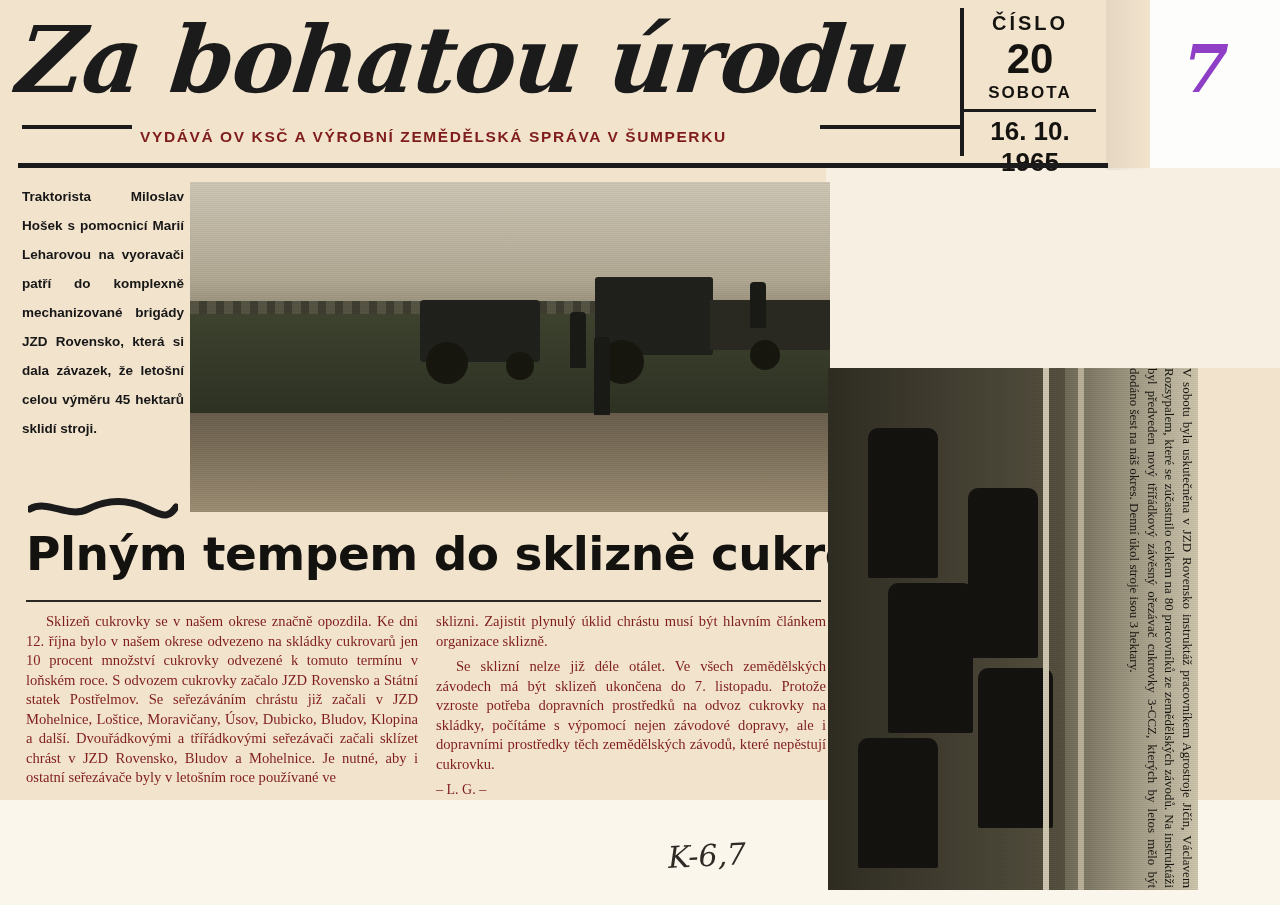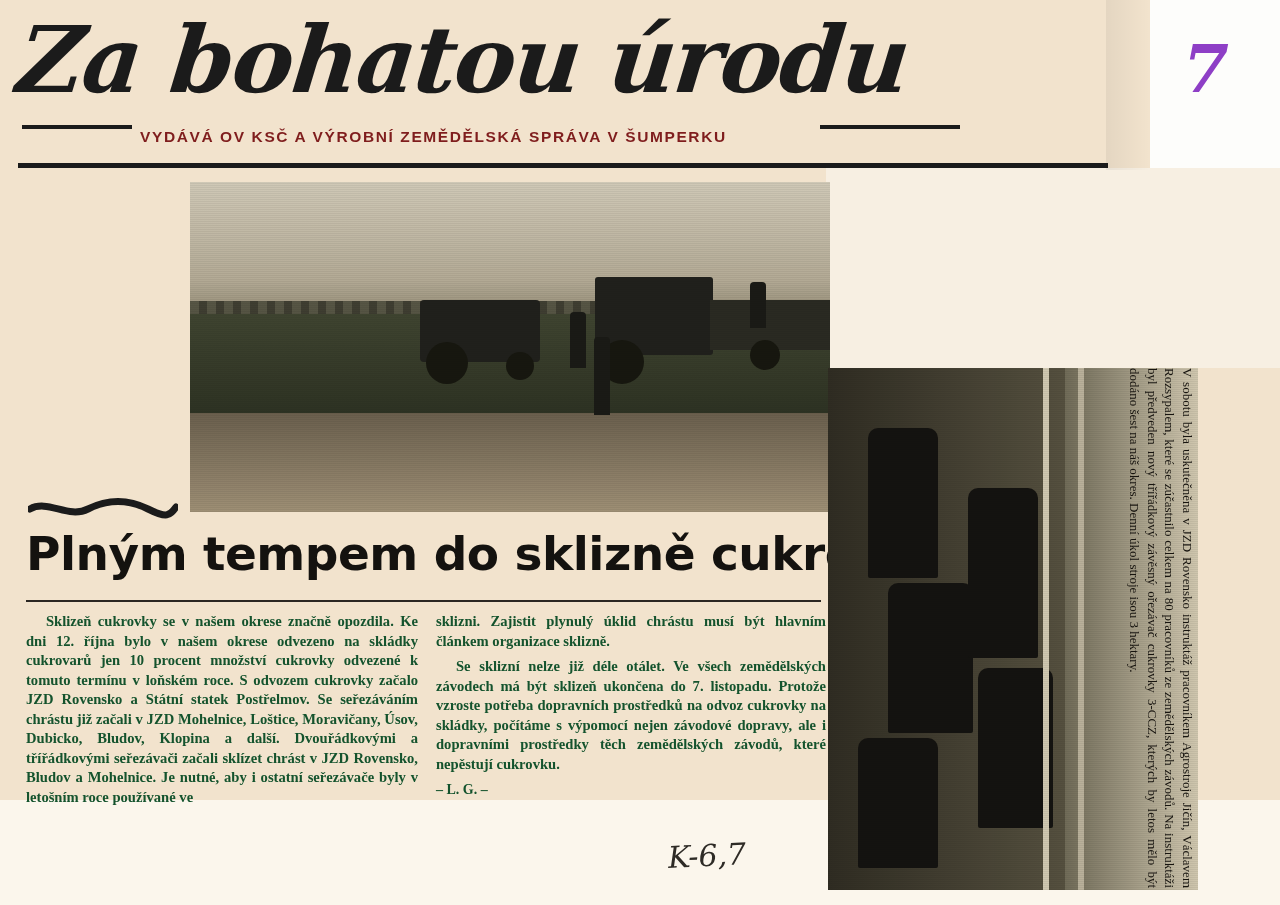--- a/index.html
+++ b/index.html
@@ -194,23 +194,22 @@
     background: #2b2722;
   }
 
   
   .body-col {
     position: absolute;
     top: 612px;
     font-family: "Liberation Serif", serif;
     font-size: 14.6px;
     line-height: 19.5px;
-    color: #14532d;
+    color: #7f1d1d;
     text-align: justify;
-    font-weight: bold;
   }
   .col-left  { left: 26px;  width: 392px; }
   .col-right { left: 436px; width: 390px; }
   .body-col p { margin: 0 0 6px 0; }
   .body-col .indent { text-indent: 20px; }
   .signature {
     font-size: 14px;
     font-style: normal;
     margin-top: 4px;
   }
@@ -281,24 +280,31 @@
   <div class="scan-right-col"></div>
   <div class="edge-shadow-right"></div>
 
   <div class="masthead">
     <div class="masthead-title">Za bohatou úrodu</div>
     <div class="masthead-rule-left"></div>
     <div class="masthead-rule-right"></div>
     <div class="masthead-sub">VYDÁVÁ OV KSČ A VÝROBNÍ ZEMĚDĚLSKÁ SPRÁVA V ŠUMPERKU</div>
   </div>
 
+  <div class="issue-box">
+    <div class="issue-label">ČÍSLO</div>
+    <div class="issue-number">20</div>
+    <div class="issue-day">SOBOTA</div>
+    <div class="issue-date">16. 10. 1965</div>
+  </div>
 
   <div class="page-number-stamp">7</div>
   <div class="masthead-bottom-rule"></div>
 
+  <div class="caption-col">Traktorista Miloslav Hošek s pomocnicí Marií Leharovou na vyoravači patří do komplexně mechanizované brigády JZD Rovensko, která si dala závazek, že letošní celou výměru 45 hektarů sklidí stroji.</div>
   <svg class="caption-squiggle" viewBox="0 0 150 22">
     <path d="M2 12 C 20 2, 40 22, 60 12 S 100 2, 120 12 S 142 18, 148 10" stroke="#1b1b1b" stroke-width="7" fill="none" stroke-linecap="round"></path>
   </svg>
 
   <div class="photo-main">
     <div class="sky"></div>
     <div class="treeline"></div>
     <div class="field"></div>
     <div class="soil"></div>
     <div class="mach tractor1"></div>

